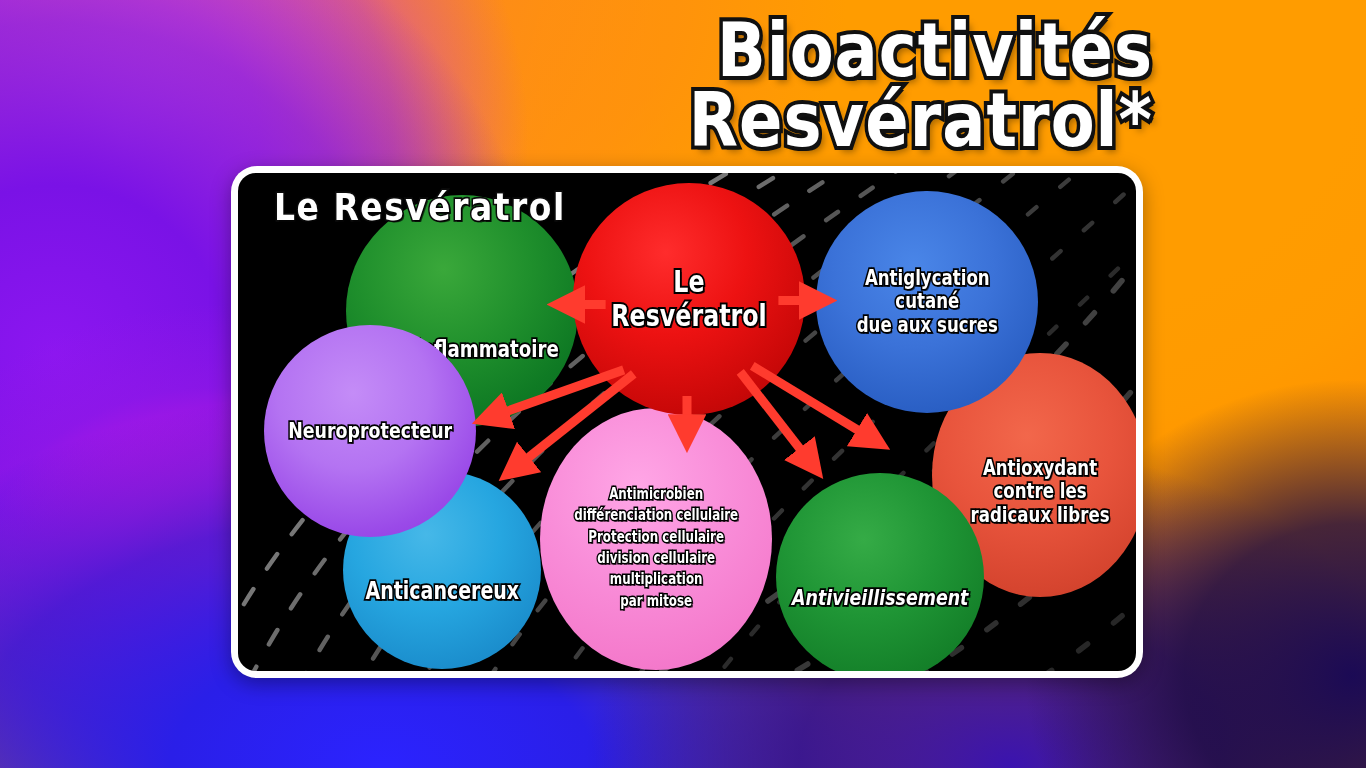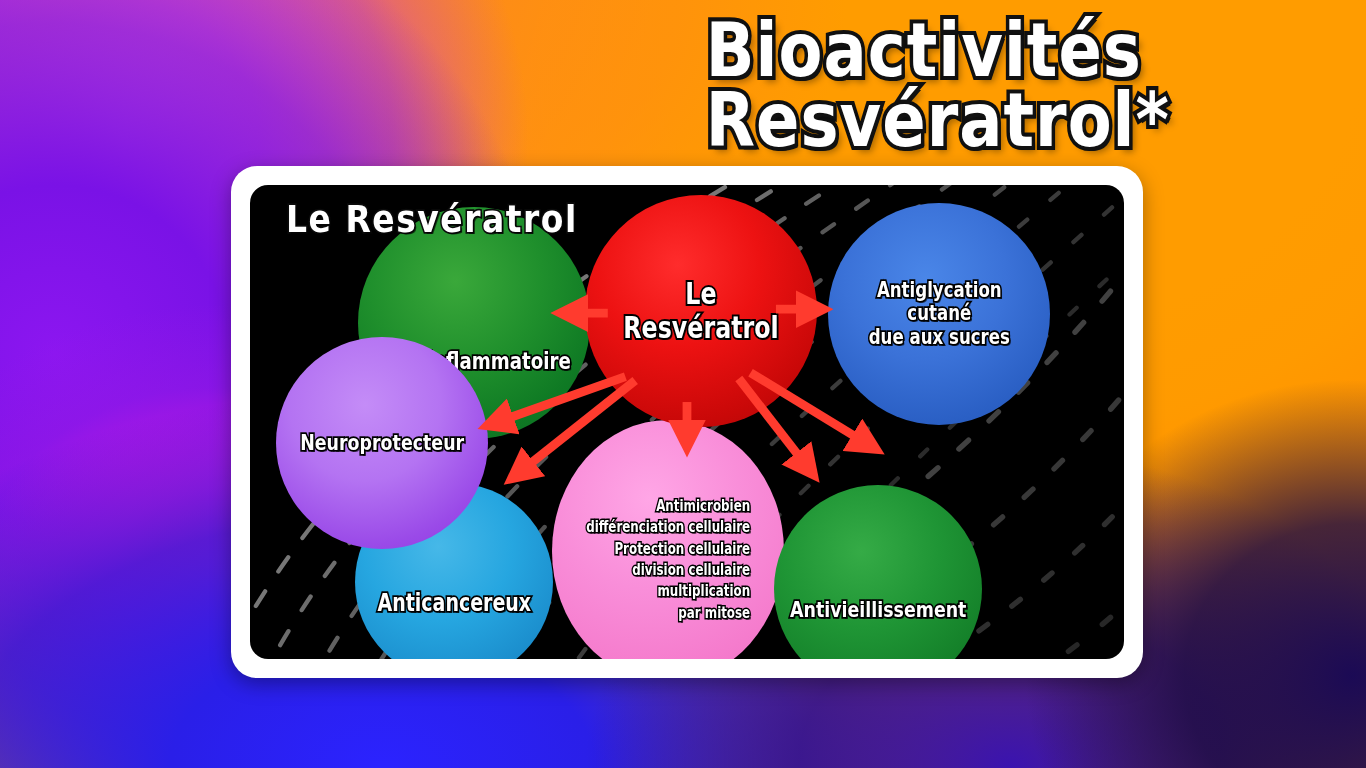--- a/index.html
+++ b/index.html
@@ -66,23 +66,23 @@
         #1b0a55 0%, rgba(25,10,70,0.8) 40%, rgba(25,10,70,0) 78%);
   }
   .bg-blob-orangeR {
     background: radial-gradient(ellipse 460px 560px at 100% 34%,
         #ff9200 0%, #ff9200 42%, rgba(255,146,0,0.7) 62%, rgba(255,146,0,0) 84%);
   }
 
   
   #title {
     position: absolute;
-    right: 196px;
+    right: 213px;
     top: 16px;
-    text-align: left;
+    text-align: right;
     line-height: 0.96;
     z-index: 40;
     pointer-events: none;
   }
   .title-line {
     display: block;
     font-family: "DejaVu Sans", sans-serif;
     font-weight: bold;
     font-size: 64px;
     letter-spacing: 1px;
@@ -98,21 +98,21 @@
 
   
   #card {
     position: absolute;
     left: 231px;
     top: 166px;
     width: 912px;
     height: 512px;
     border-radius: 26px;
     background: #ffffff;
-    padding: 19px;
+    padding: 7px;
     box-sizing: border-box;
     box-shadow: 0 6px 20px rgba(0,0,0,.35);
     z-index: 20;
   }
   #card-inner {
     position: relative;
     width: 100%;
     height: 100%;
     border-radius: 18px;
     background: #000000;
@@ -181,25 +181,25 @@
 
   #b-purple{ left: 26px;  top: 152px; width: 212px; height: 212px; z-index: 7;
     background: radial-gradient(circle at 42% 32%, #c48cf7 0%, #b473f2 40%, #9a4ae8 74%, #8c33e0 100%); }
   #b-purple .label { font-size: 22px; }
 
   #b-cyan  { left: 105px; top: 298px; width: 198px; height: 198px; z-index: 6;
     background: radial-gradient(circle at 42% 32%, #46b8e8 0%, #26a6e0 42%, #1b8ecd 76%, #1680bd 100%); }
   #b-cyan .label { font-size: 24px; margin-top: 42px; }
 
   #b-pink  { left: 302px; top: 235px; width: 232px; height: 262px; z-index: 5;
-    background: radial-gradient(circle at 42% 30%, #ffa6e6 0%, #f98ed9 40%, #f57ccd 74%, #ef6ec4 100%); text-align: right; }
+    background: radial-gradient(circle at 42% 30%, #ffa6e6 0%, #f98ed9 40%, #f57ccd 74%, #ef6ec4 100%); }
   #b-pink .label { font-size: 15px; line-height: 1.42; margin-top: 18px; -webkit-text-stroke: 3px #000; }
 
-  #b-green2{ left: 524px; top: 300px; width: 208px; height: 208px; z-index: 6;
-    background: radial-gradient(circle at 42% 32%, #35ab46 0%, #1f9535 42%, #148029 76%, #0f7224 100%); }
+  #b-green2{ left: 538px; top: 300px; width: 208px; height: 208px; z-index: 6;
+    background: radial-gradient(circle at 42% 32%, #35ab46 0%, #1f9535 42%, #148029 76%, #0f7224 100%); font-style: italic; }
   #b-green2 .label { font-size: 22px; margin-top: 42px; }
 
   
   #arrows { position: absolute; inset: 0; z-index: 12; pointer-events: none; }
 </style>
 </head>
 <body>
 
 <div id="stage">
 
@@ -245,20 +245,25 @@
       <div class="bubble" id="b-green1">
         <span class="label">Anti-inflammatoire</span>
       </div>
 
       <div class="bubble" id="b-blue">
         <span class="label">Antiglycation
 cutané
 due aux sucres</span>
       </div>
 
+      <div class="bubble" id="b-orange">
+        <span class="label">Antioxydant
+contre les
+radicaux libres</span>
+      </div>
 
       <div class="bubble" id="b-cyan">
         <span class="label">Anticancereux</span>
       </div>
 
       <div class="bubble" id="b-purple">
         <span class="label">Neuroprotecteur</span>
       </div>
 
       <div class="bubble" id="b-pink">

